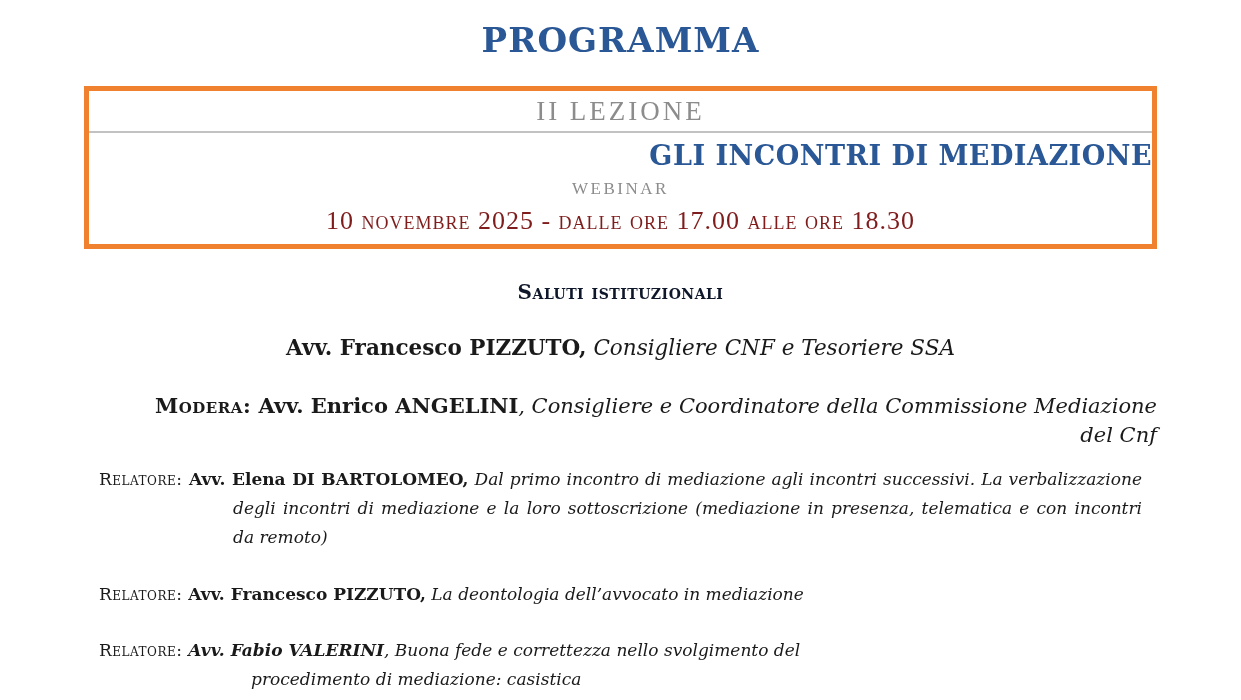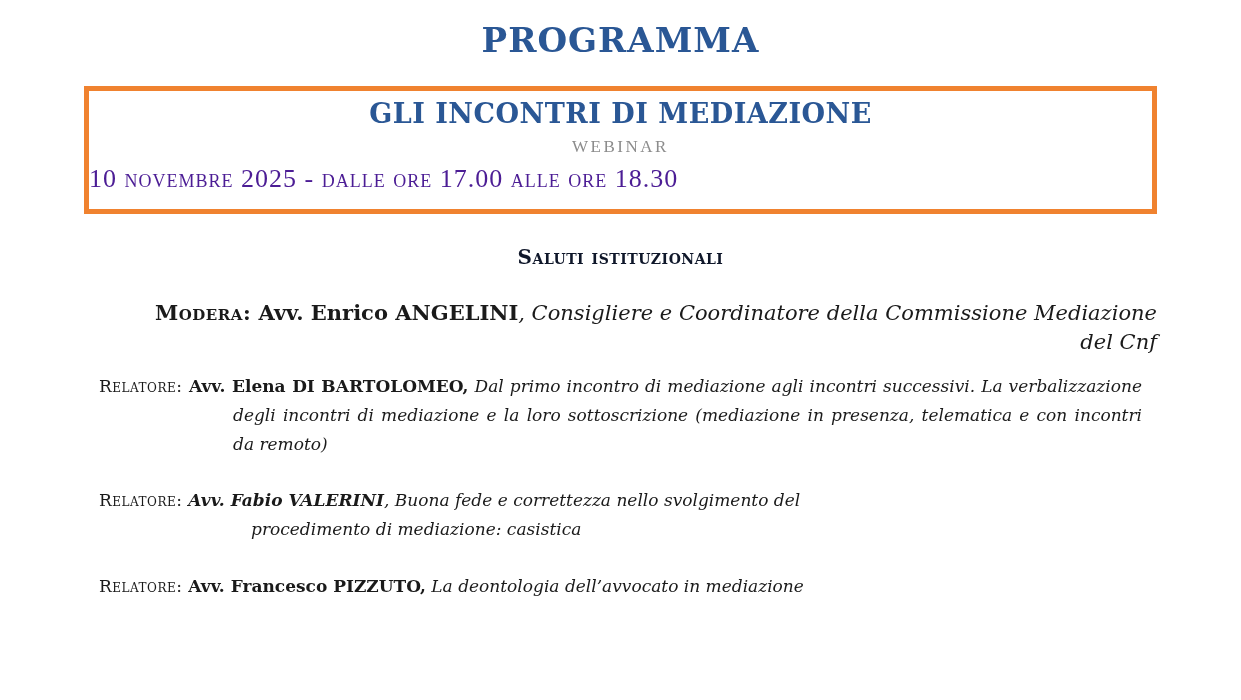--- a/index.html
+++ b/index.html
@@ -41,46 +41,46 @@
     font-family: "Liberation Serif", serif;
     font-size: 27px;
     line-height: 28px;
     padding: 6px 0 6px 0;
     letter-spacing: 3px;
     color: #8C8C8C;
     border-bottom: 2px solid #C2C2C2;
   }
   .lesson-title {
     margin-top: 9px;
-    text-align: center;
+    text-align: right;
     font-family: "DejaVu Serif", serif;
     font-size: 27px;
     line-height: 28px;
     font-weight: bold;
     letter-spacing: 0.5px;
     color: #2A5795;
   }
   .lesson-mode {
     margin-top: 8px;
     text-align: center;
     font-family: "Liberation Serif", serif;
     font-size: 17px;
     line-height: 22px;
     letter-spacing: 2.5px;
     color: #8C8C8C;
   }
   .lesson-date {
-    margin: 6px 0 15px 0;
-    text-align: left;
+    margin: 6px 0 8px 0;
+    text-align: center;
     font-family: "Liberation Serif", serif;
     font-variant: small-caps;
     font-size: 26px;
     line-height: 30px;
     letter-spacing: 1px;
-    color: #4c1d95;
+    color: #7f1d1d;
   }
   
   .section-heading {
     margin-top: 32px;
     text-align: center;
     font-family: "DejaVu Serif", serif;
     font-variant: small-caps;
     font-size: 20px;
     line-height: 22px;
     font-weight: bold;
@@ -127,31 +127,33 @@
   .it { font-style: italic; }
 </style>
 </head>
 <body>
 
 <div class="page">
 
   <h1 class="doc-title">PROGRAMMA</h1>
 
   <div class="lesson-box">
+    <div class="lesson-number-row">II LEZIONE</div>
     <div class="lesson-title">GLI INCONTRI DI MEDIAZIONE</div>
     <div class="lesson-mode">WEBINAR</div>
     <div class="lesson-date">10 novembre 2025 - dalle ore 17.00 alle ore 18.30</div>
   </div>
 
   <div class="section-heading">Saluti istituzionali</div>
 
+  <p class="speaker-center"><span class="bd">Avv. Francesco PIZZUTO,</span><span class="it"> Consigliere CNF e Tesoriere SSA</span></p>
 
   <p class="moderator-par"><span class="sc-label bd">Modera:</span><span class="bd"> Avv. Enrico ANGELINI</span><span class="it">, Consigliere e Coordinatore della Commissione Mediazione
 del Cnf</span></p>
 
   <p class="speaker-par hang-elena"><span class="sc-label">Relatore:</span><span class="bd"> Avv. Elena DI BARTOLOMEO,</span><span class="it"> Dal primo incontro di mediazione agli incontri successivi. La verbalizzazione degli incontri di mediazione e la loro sottoscrizione (mediazione in presenza, telematica e con incontri da remoto)</span></p>
 
+  <p class="speaker-par last-par"><span class="sc-label">Relatore:</span><span class="bd"> Avv. Francesco PIZZUTO,</span><span class="it"> La deontologia dell’avvocato in mediazione</span></p>
+
   <p class="speaker-par hang-fabio"><span class="sc-label">Relatore:</span><span class="bd it"> Avv. Fabio VALERINI</span><span class="it">, Buona fede e correttezza nello svolgimento del
 procedimento di mediazione: casistica</span></p>
-
-  <p class="speaker-par last-par"><span class="sc-label">Relatore:</span><span class="bd"> Avv. Francesco PIZZUTO,</span><span class="it"> La deontologia dell’avvocato in mediazione</span></p>
 
 </div>
 
 </body></html>

